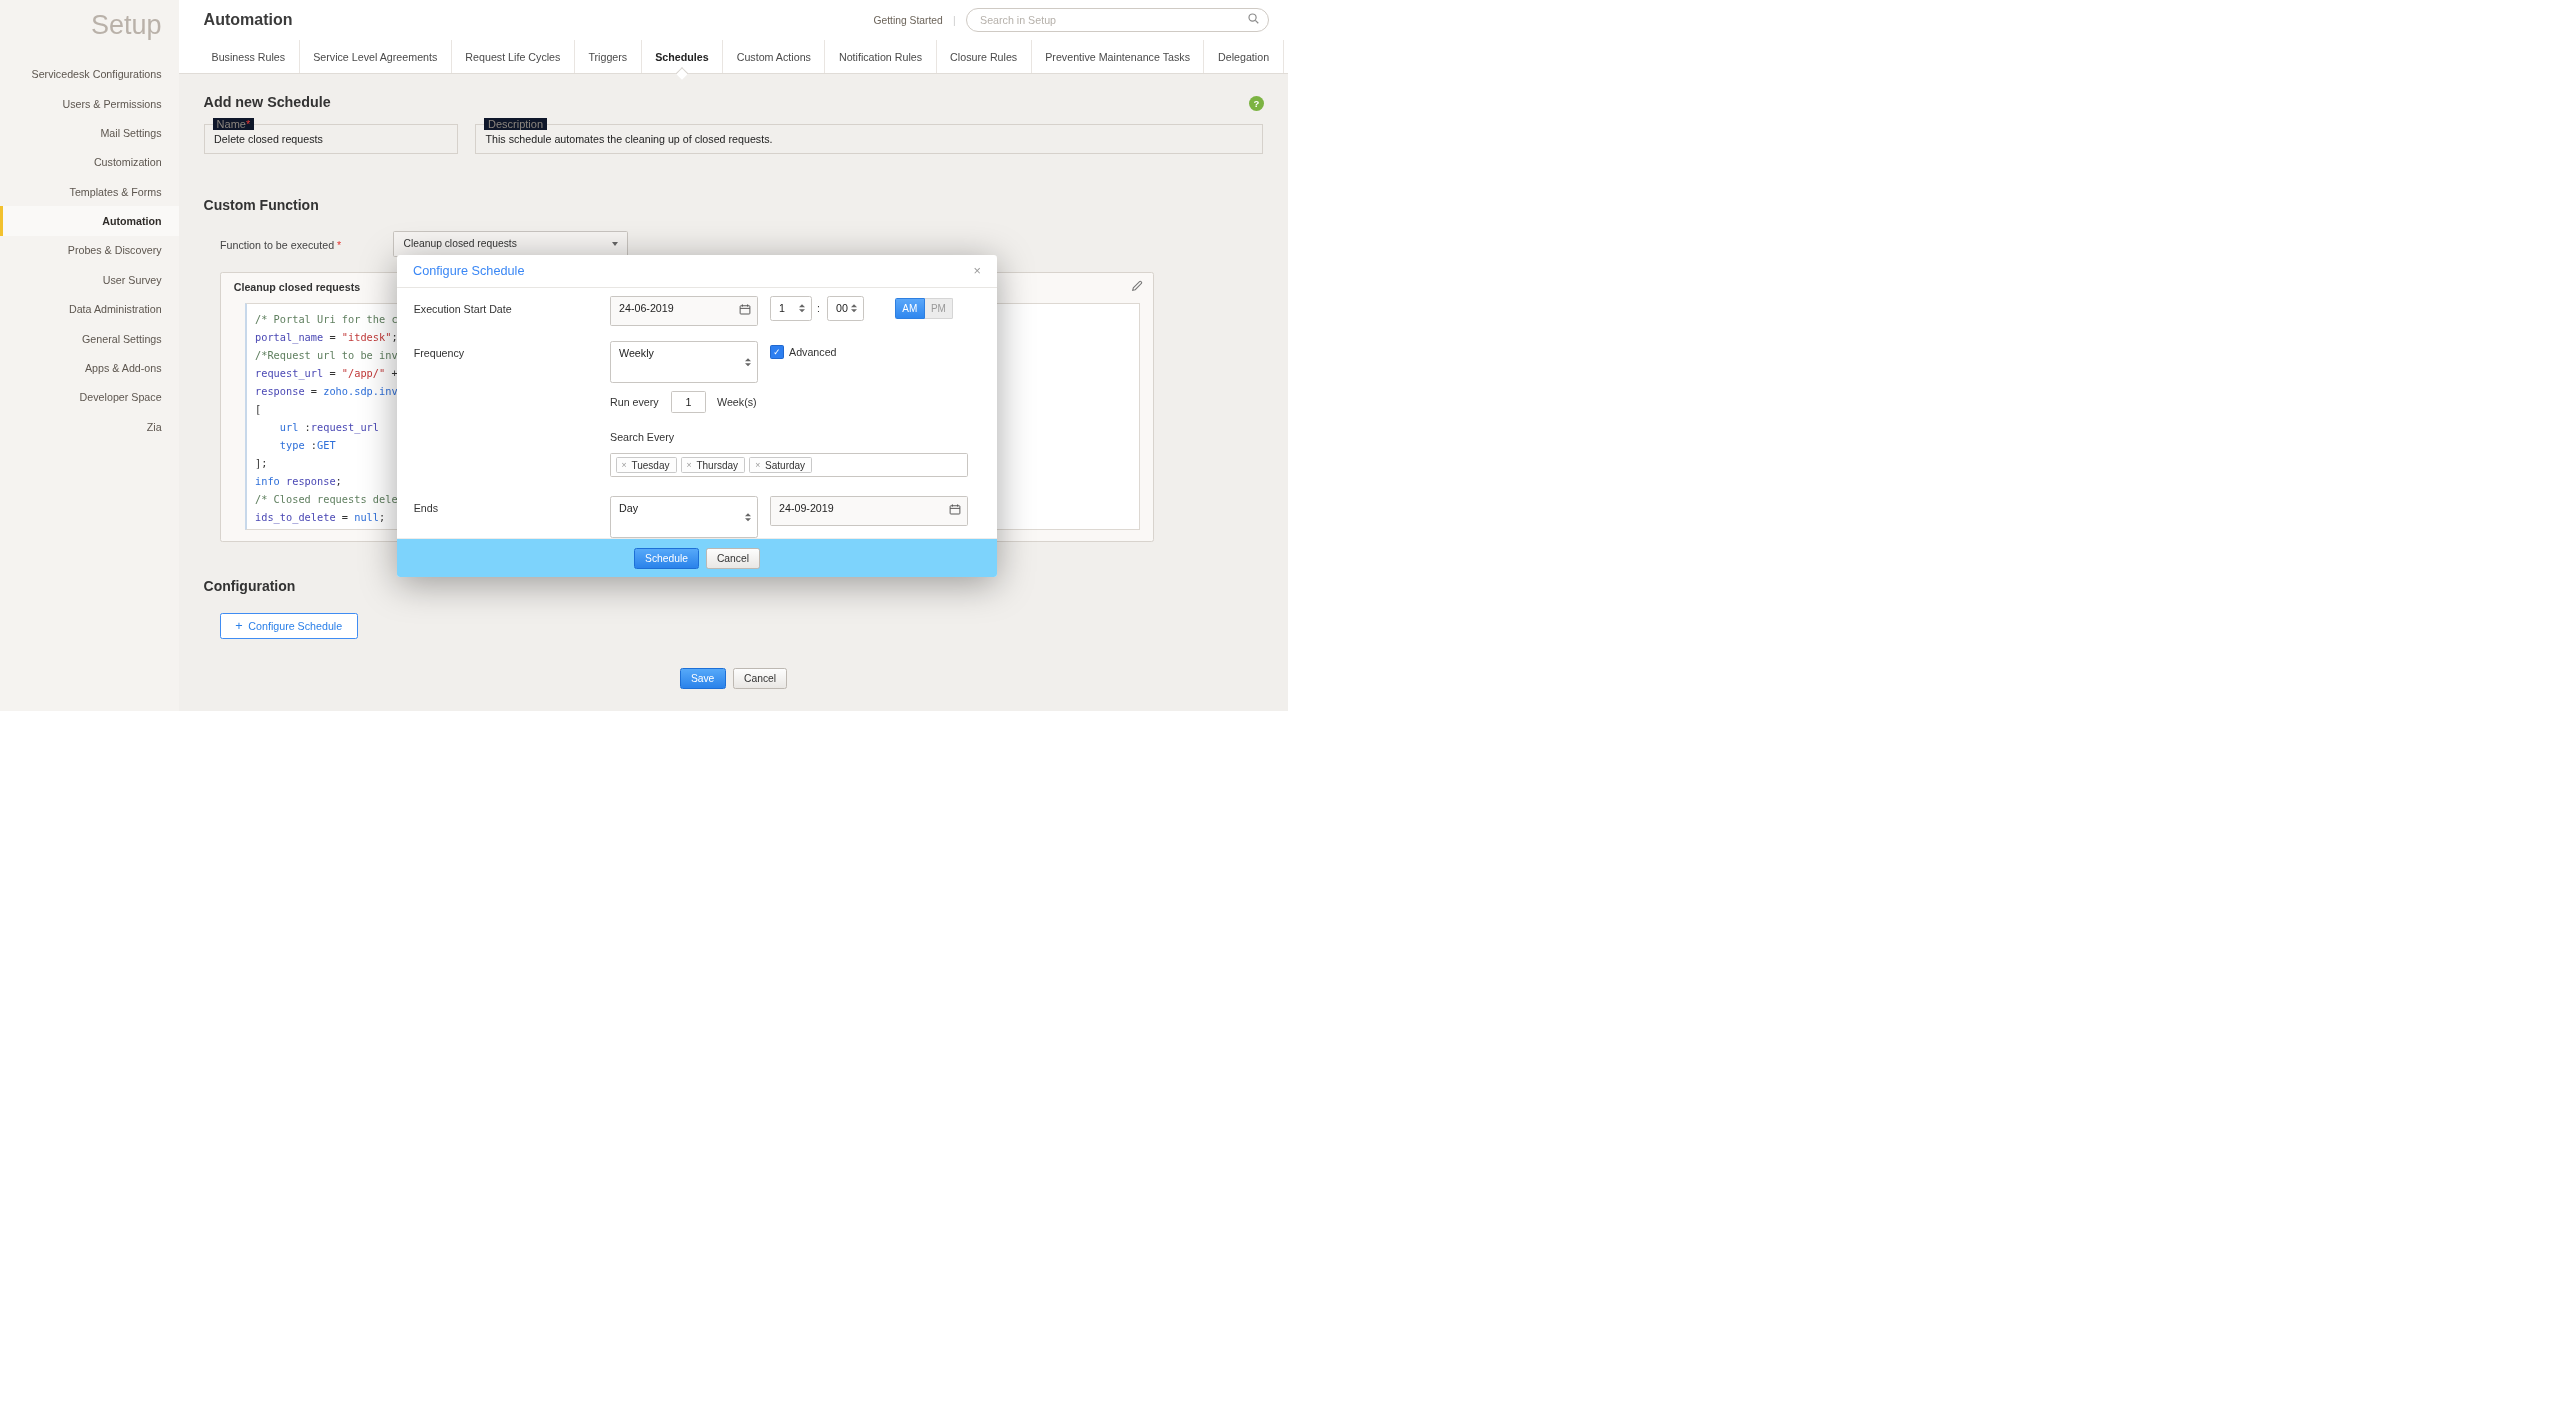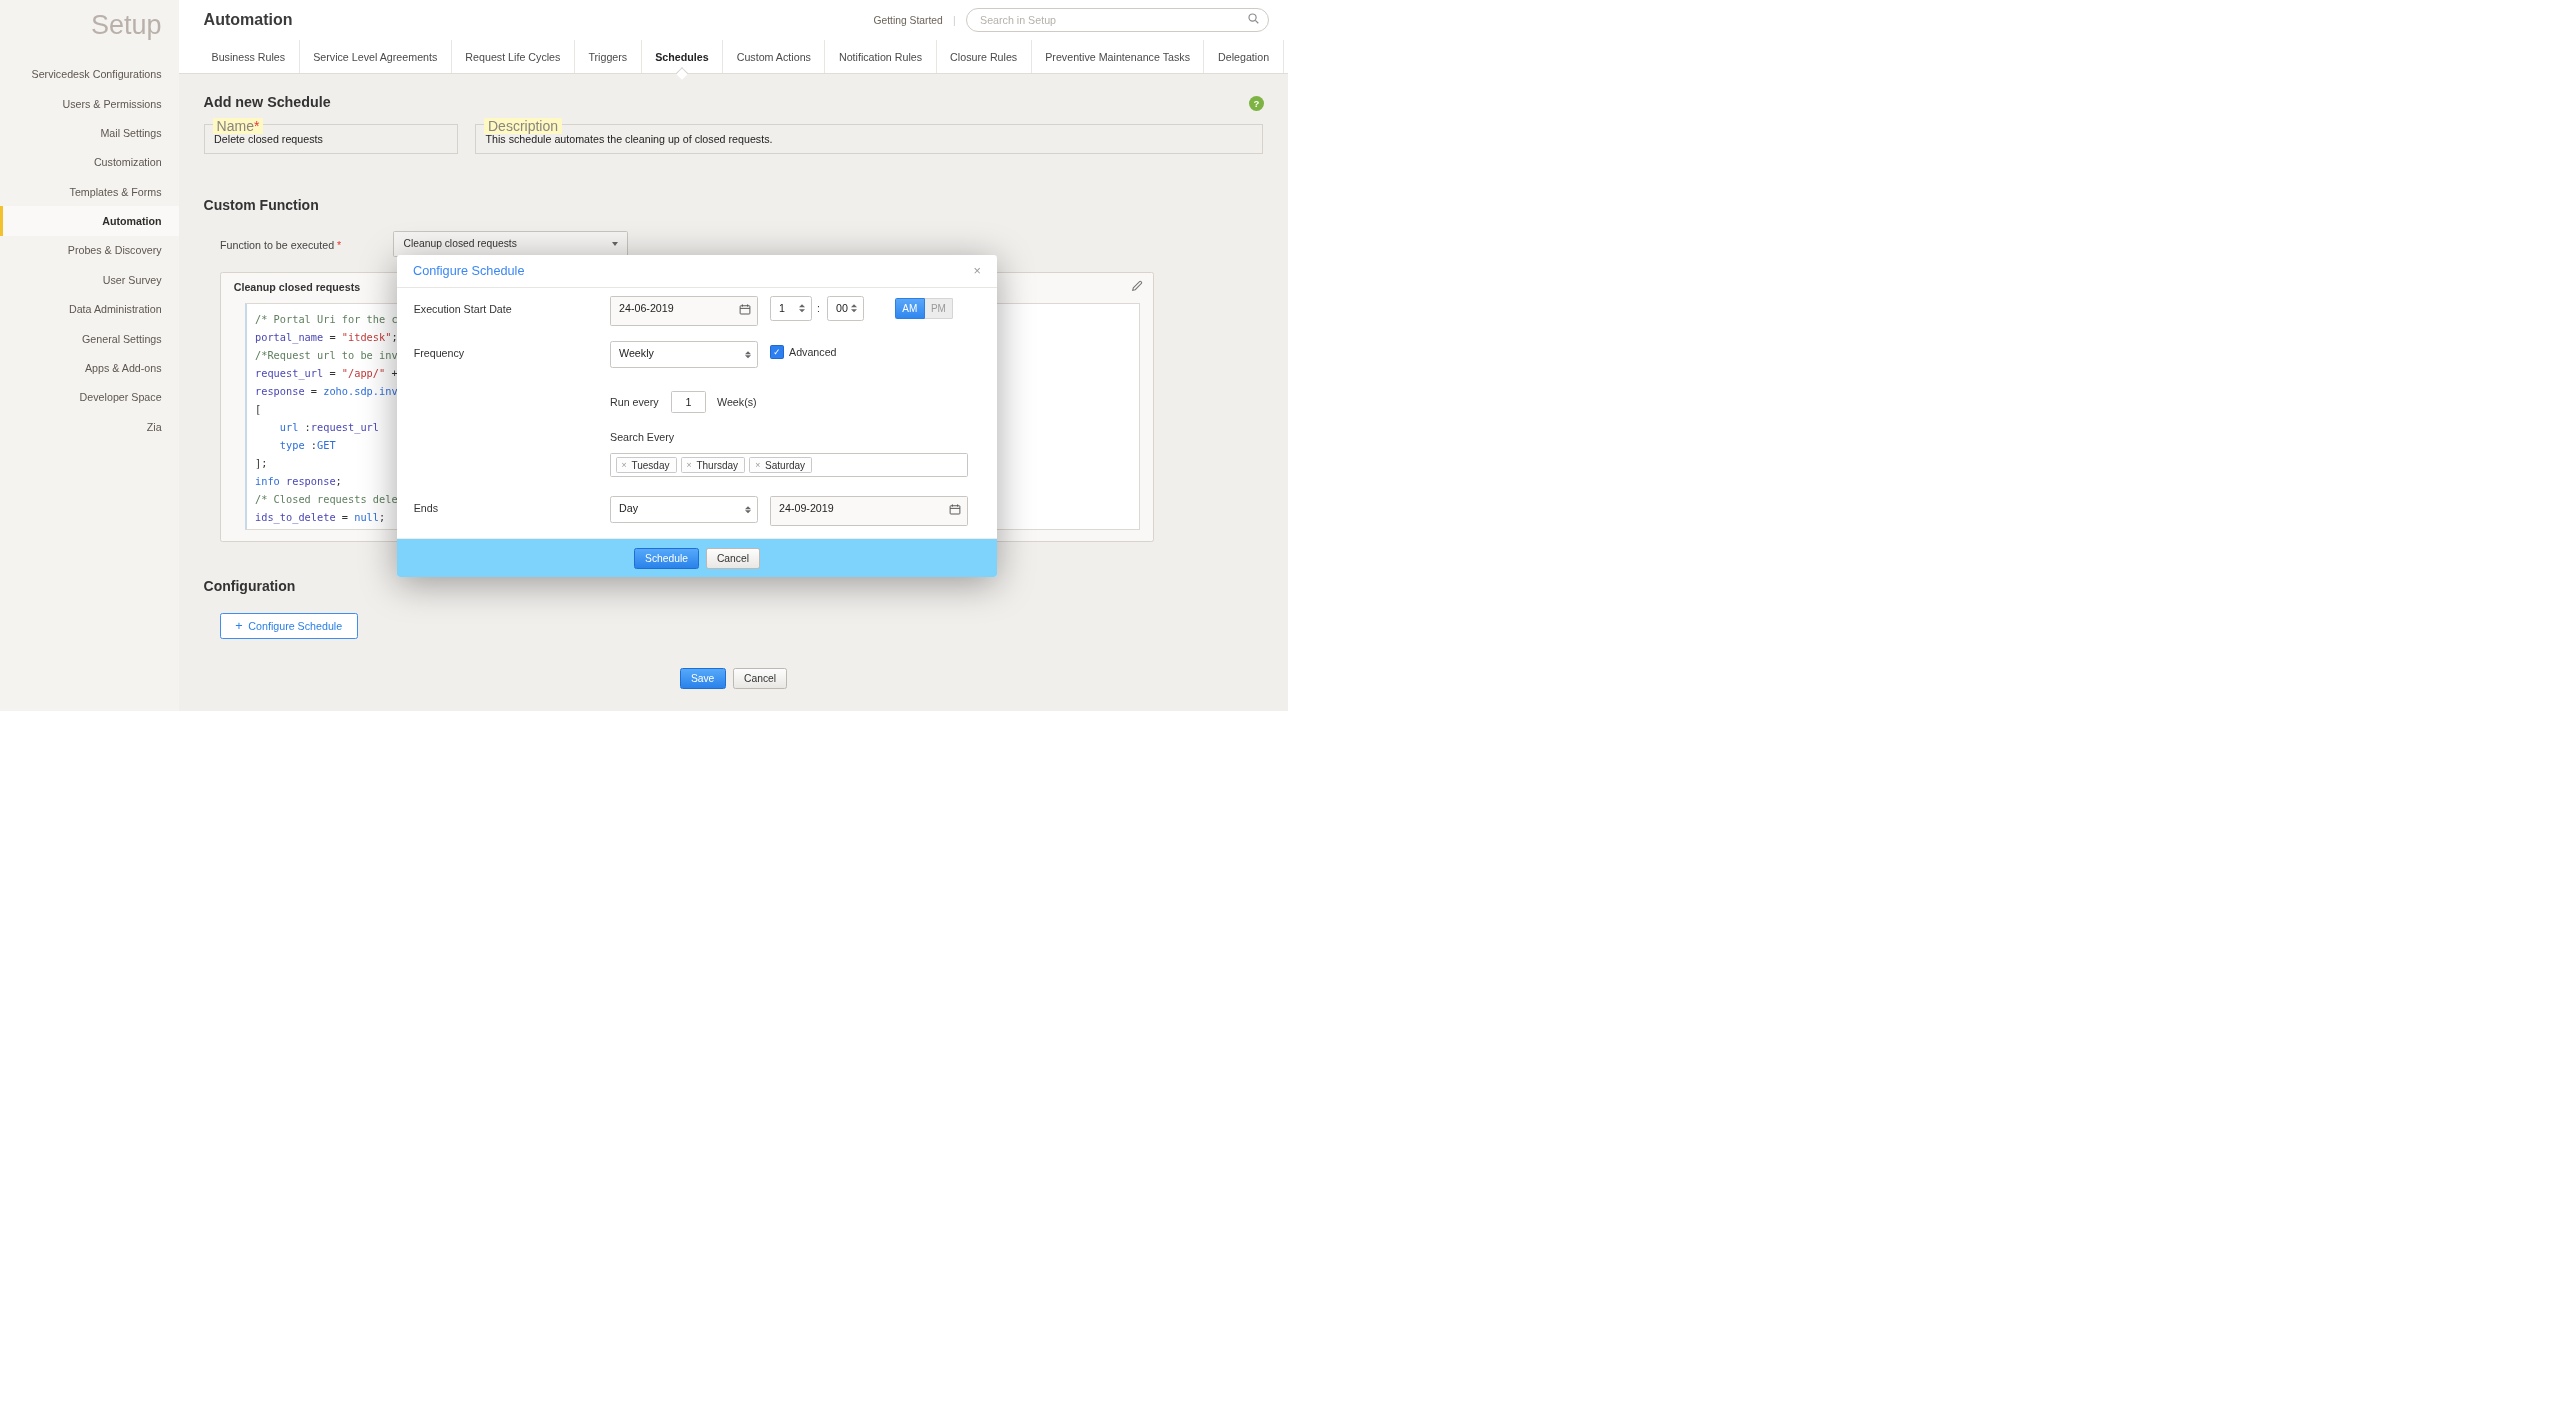--- a/index.html
+++ b/index.html
@@ -26,21 +26,21 @@
   
   .tabsbar{height:33px;background:#fff;display:flex;align-items:stretch;padding-left:19px;border-bottom:0.8px solid #e0dcd7;position:relative;z-index:3;}
   .tab{display:flex;align-items:center;padding:0 13.5px;font-size:10.7px;color:#4a4a4a;border-right:0.8px solid #e9e5e1;cursor:pointer;position:relative;white-space:nowrap;}
   .tab.active{font-weight:bold;color:#222;}
   .tab.active::after{content:"";position:absolute;left:50%;bottom:-4.8px;width:8px;height:8px;background:#fff;border-left:0.8px solid #d6d2cd;border-top:0.8px solid #d6d2cd;transform:translateX(-50%) rotate(45deg);}
   
   .content{position:absolute;top:72px;left:0;right:0;bottom:0;background:#f1efec;z-index:1;}
   .add-title{position:absolute;left:24.6px;top:22px;font-size:14.3px;font-weight:bold;color:#333;}
   .help-icon{position:absolute;right:24px;top:24px;width:15px;height:15px;border-radius:50%;background:#7cb342;color:#fff;font-size:9.5px;font-weight:bold;display:flex;align-items:center;justify-content:center;cursor:pointer;}
   .fieldbox{position:absolute;border:0.8px solid #d6d1cb;height:30px;box-sizing:border-box;}
-  .fieldbox .legend{position:absolute;top:-7.1px;left:8px;background:#fef9c3;padding:0 4px;font-size:14px;color:#8b857e;}
+  .fieldbox .legend{position:absolute;top:-7.1px;left:8px;background:#0f172a;padding:0 4px;font-size:11px;color:#8b857e;}
   .fieldbox .fval{padding:0 9.5px;font-size:10.7px;color:#222;line-height:28.6px;white-space:nowrap;overflow:hidden;}
   .req{color:#e53935;}
   .name-field{left:24.6px;top:52px;width:254px;}
   .desc-field{left:296px;top:52px;right:24.6px;}
   .section-heading{position:absolute;font-size:14px;font-weight:bold;color:#333;}
   .cf-heading{left:24.6px;top:125px;}
   .func-label{position:absolute;left:41px;top:167px;font-size:10.7px;color:#444;}
   .func-select{position:absolute;left:214px;top:159px;width:235px;height:26px;background:#f6f4f2;border:0.8px solid #c8c4bf;border-radius:1.6px;box-sizing:border-box;cursor:pointer;}
   .func-select .sel-val{line-height:24.6px;padding-left:9.5px;font-size:10.3px;color:#333;}
   .tri-down{width:0;height:0;border-left:3.6px solid transparent;border-right:3.6px solid transparent;border-top:4.4px solid #666;}
@@ -74,21 +74,21 @@
   .inputbox .ival{line-height:23px;padding-left:8px;font-size:10.7px;color:#222;}
   .cal-icon{position:absolute;right:6.3px;top:50%;transform:translateY(-50%);cursor:pointer;}
   .spin{position:absolute;height:24.6px;background:#fff;border:0.8px solid #c9c6c2;border-radius:2.4px;box-sizing:border-box;}
   .spin .ival{line-height:23px;padding-left:8px;font-size:10.7px;color:#222;}
   .updown{position:absolute;right:5.6px;top:50%;transform:translateY(-50%);display:flex;flex-direction:column;gap:1.6px;cursor:pointer;}
   .updown .tri-up,.updown .tri-down{border-left-width:3.2px;border-right-width:3.2px;border-top-width:3.6px;border-bottom-width:3.6px;}
   .ampm{position:absolute;display:flex;height:20.6px;}
   .ampm .seg{padding:0 6.3px;font-size:10px;display:flex;align-items:center;cursor:pointer;}
   .ampm .on{background:linear-gradient(#5aa7f9,#2f87ef);border:0.8px solid #2e7fe0;color:#fff;border-radius:1.6px 0 0 1.6px;margin-left:13px;}
   .ampm .off{background:#ececec;border:0.8px solid #d5d5d5;border-left:none;color:#9a9a9a;border-radius:0 1.6px 1.6px 0;}
-  .selectbox{position:absolute;height:27px;background:#fff;border:0.8px solid #c9c6c2;border-radius:2.4px;box-sizing:border-box;cursor:pointer;}
+  .selectbox{position:absolute;height:42px;background:#fff;border:0.8px solid #c9c6c2;border-radius:2.4px;box-sizing:border-box;cursor:pointer;}
   .selectbox .ival{line-height:23px;padding-left:8px;font-size:10.7px;color:#222;}
   .checkbox{position:absolute;width:12px;height:12px;background:#2e7ff0;border:0.8px solid #2168cf;border-radius:1.6px;color:#fff;font-size:8.7px;display:flex;align-items:center;justify-content:center;cursor:pointer;}
   .run-input{position:absolute;width:35px;height:22px;border:0.8px solid #c9c6c2;border-radius:1.6px;text-align:center;font-size:10.7px;color:#222;box-sizing:border-box;font-family:"Liberation Sans",sans-serif;}
   .tags-box{position:absolute;left:213px;top:198px;width:358px;height:24px;background:#fff;border:0.8px solid #c9c6c2;border-radius:1.6px;box-sizing:border-box;display:flex;align-items:center;gap:4px;padding:0 4.8px;}
   .chip{display:inline-flex;align-items:center;gap:4.8px;border:0.8px solid #c9c9c9;background:#fdfdfd;border-radius:1.6px;padding:1.6px 6.3px 1.6px 4.8px;font-size:10px;color:#333;}
   .chip-x{color:#999;font-size:8.7px;cursor:pointer;line-height:1;}
   .modal-footer{position:absolute;left:0;right:0;bottom:0;height:38px;display:flex;align-items:center;justify-content:center;gap:6.3px;border-top:0.8px solid #eeecea;background:#7dd3fc;border-radius:0 0 3.2px 3.2px;}
 </style>
 </head>
 <body>

